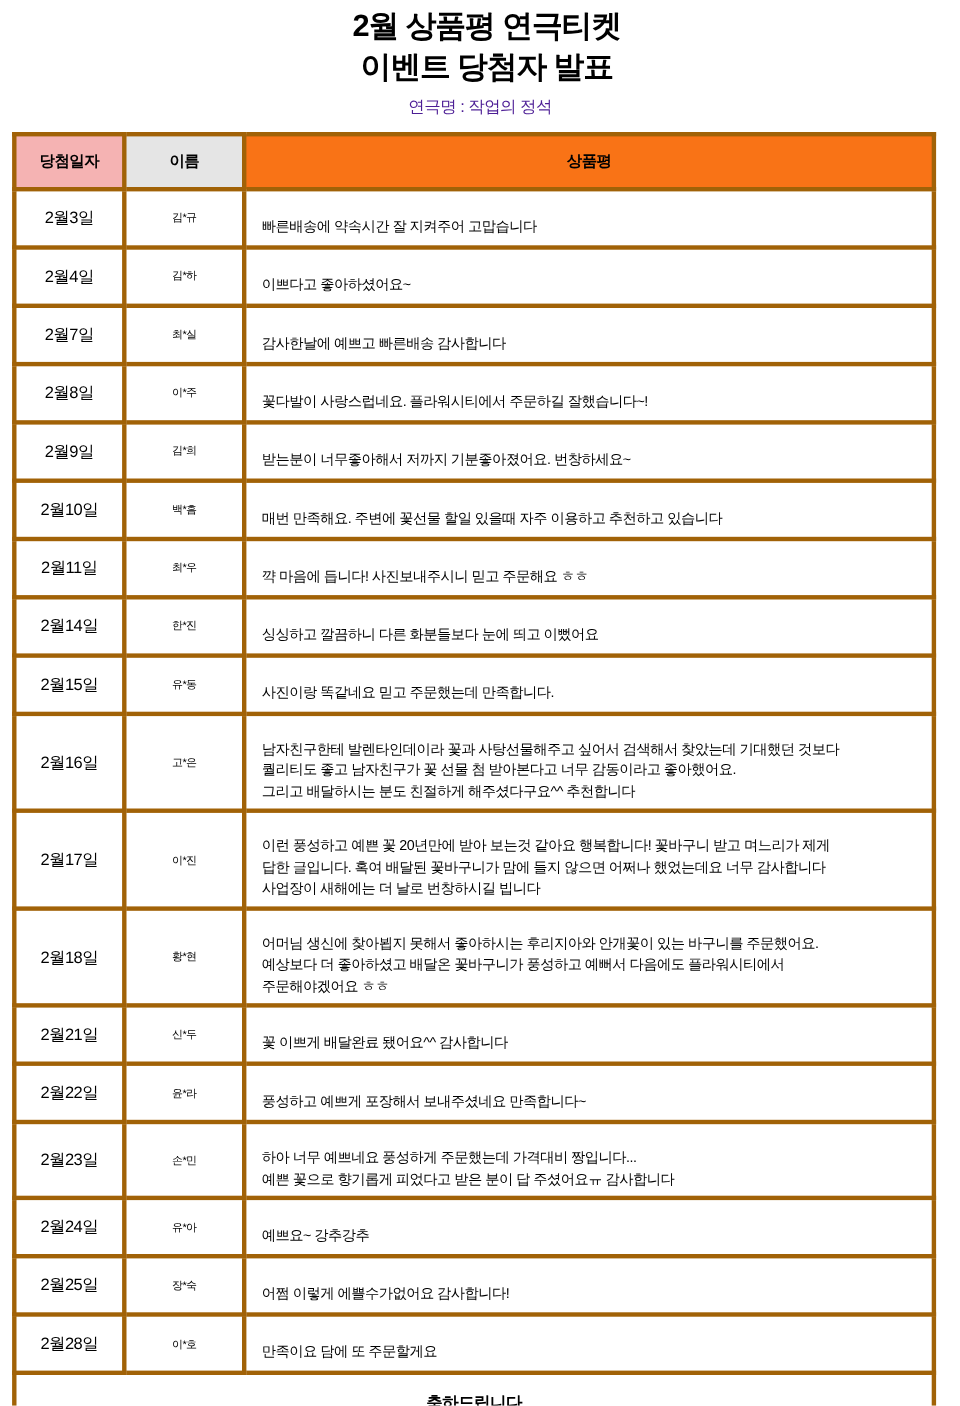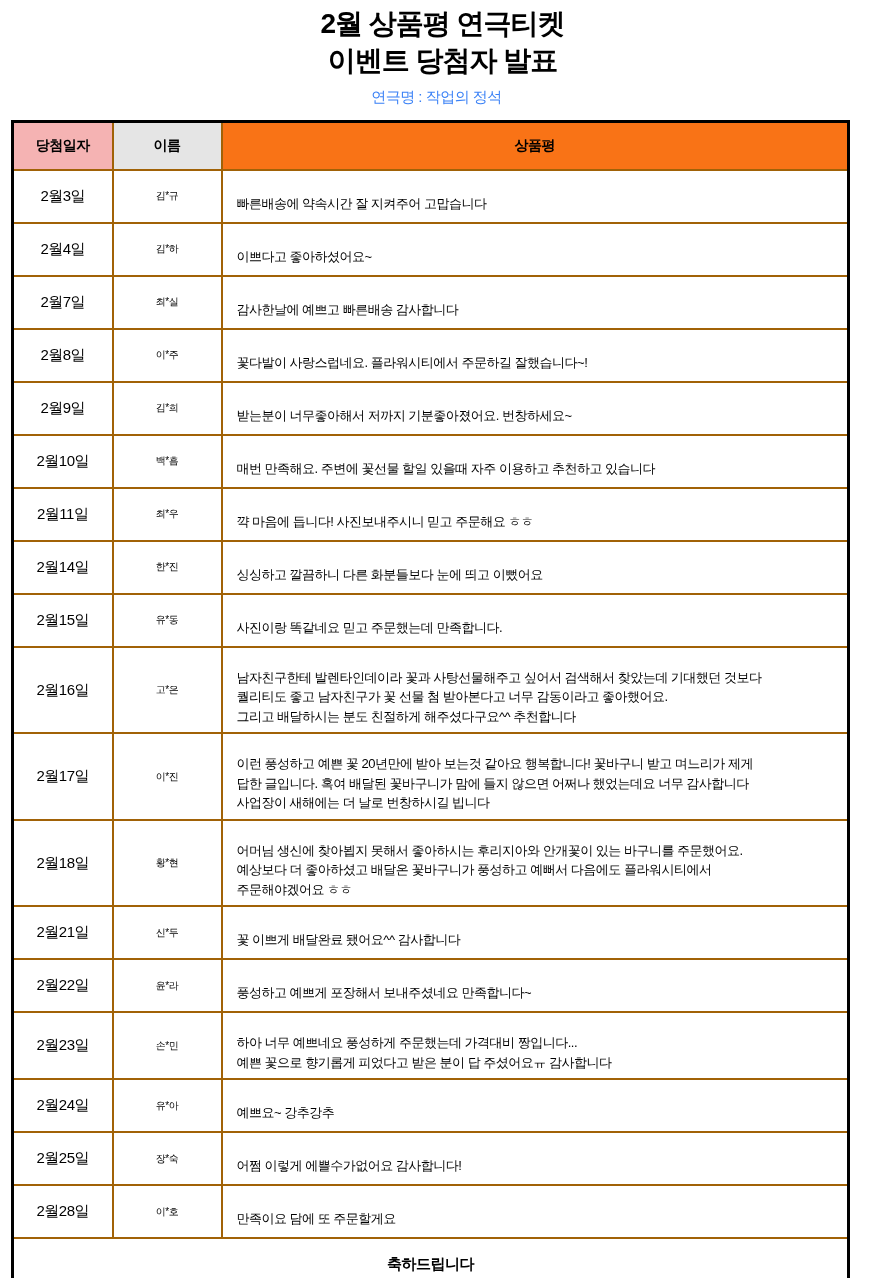--- a/index.html
+++ b/index.html
@@ -23,30 +23,30 @@
     font-weight: bold;
     line-height: 1.32;
     letter-spacing: -1px;
     color: #000;
   }
   .subtitle {
     margin-top: 8px;
     text-align: center;
     font-size: 15px;
     letter-spacing: -0.5px;
-    color: #3b82f6;
+    color: #4c1d95;
   }
   table.winners {
     margin: 13px 0 0 11px;
     width: 836px;
     border-collapse: collapse;
     table-layout: fixed;
   }
   table.winners, table.winners td, table.winners th {
-    border: 2px solid #a16207;
+    border: 4px solid #a16207;
   }
   table.winners {
     border: 3px solid #000;
   }
   th.hdr {
     height: 44px;
     font-size: 14px;
     font-weight: bold;
     letter-spacing: -0.5px;
     text-align: center;

